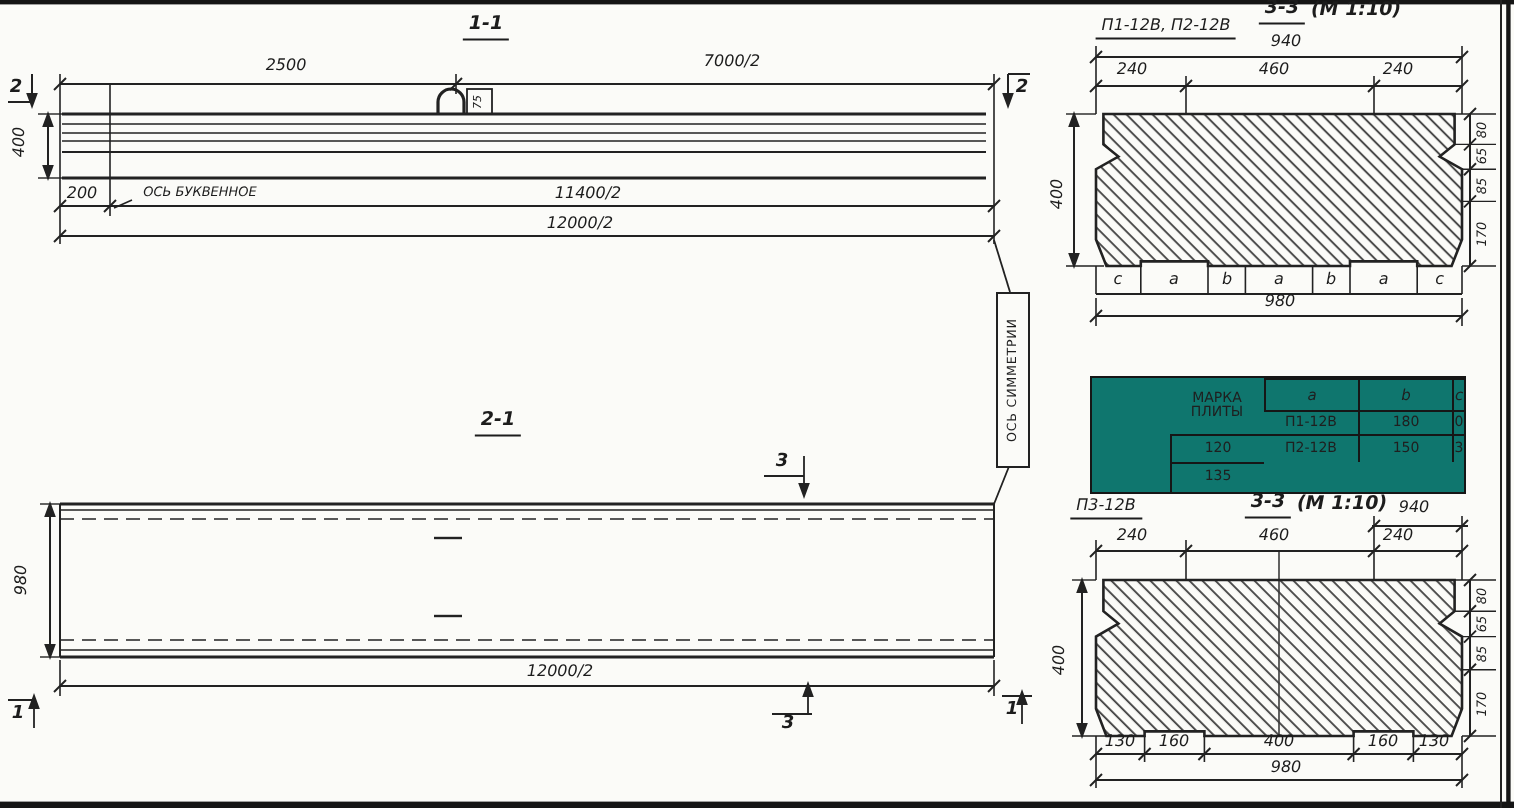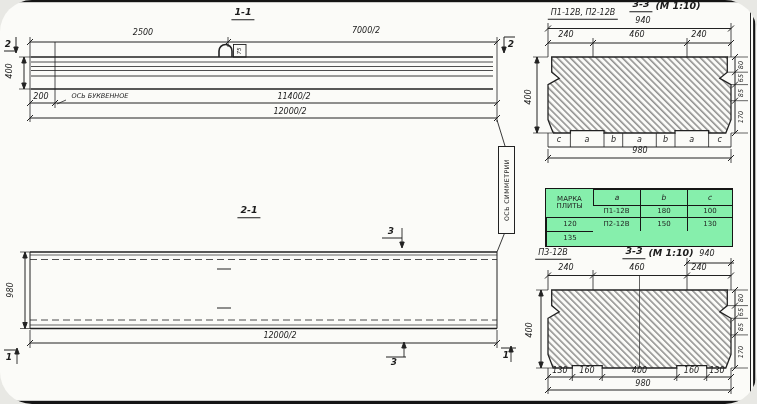--- a/index.html
+++ b/index.html
@@ -1,19 +1,19 @@
 <!DOCTYPE html>
 <html><head>
 <meta charset="utf-8">
 <style>
   html,body{margin:0;padding:0;background:#e8e8e4;}
   .sheet{
     position:relative;width:757px;height:404px;margin:0;
     background:#fbfbf8;overflow:hidden;
-    font-family:"DejaVu Sans",sans-serif;color:#1f1f1f;border-radius:32px;
+    font-family:"DejaVu Sans",sans-serif;color:#1f1f1f;
   }
   svg.linework{position:absolute;left:0;top:0;}
   .lbl{
     position:absolute;font:italic 8px "DejaVu Sans",sans-serif;
     transform:translate(-50%,-50%);white-space:nowrap;color:#1c1c1c;
     line-height:1;
   }
   .rot{transform:translate(-50%,-50%) rotate(-90deg);}
   .ttl{font:italic bold 9.5px "DejaVu Sans",sans-serif;}
   .und{border-bottom:1.2px solid #1c1c1c;padding:0 3px 1.5px 3px;}
@@ -22,24 +22,25 @@
   .tiny{font-size:5.5px;}
   .sym-box{
     position:absolute;left:498px;top:146px;width:15px;height:86px;
     border:1px solid #222;background:#fbfbf8;display:flex;
     align-items:center;justify-content:center;
     writing-mode:vertical-rl;transform:rotate(180deg);
     font:6.3px "DejaVu Sans",sans-serif;letter-spacing:.4px;white-space:nowrap;
   }
   .ptable{
     position:absolute;left:545px;top:188px;width:188px;height:59px;
-    border:1.4px solid #161616;box-sizing:border-box;background:#86efac;
+    border:1.4px solid #161616;box-sizing:border-box;background:#0f766e;
     display:grid;grid-template-columns:47px 47px 47px 1fr;
     grid-template-rows:16px 12px 14px 1fr;
     font:7px "DejaVu Sans",sans-serif;
+    padding-left:39px;
   }
   .ptable .c{
     border-left:1px solid #161616;border-top:1px solid #161616;
     display:flex;align-items:center;justify-content:center;text-align:center;
     line-height:1.05;overflow:hidden;
   }
   .ptable .c.nl{border-left:none;}
   .ptable .c.nt{border-top:none;}
   .ptable .it{font-style:italic;font-size:7.5px;}
 </style>

